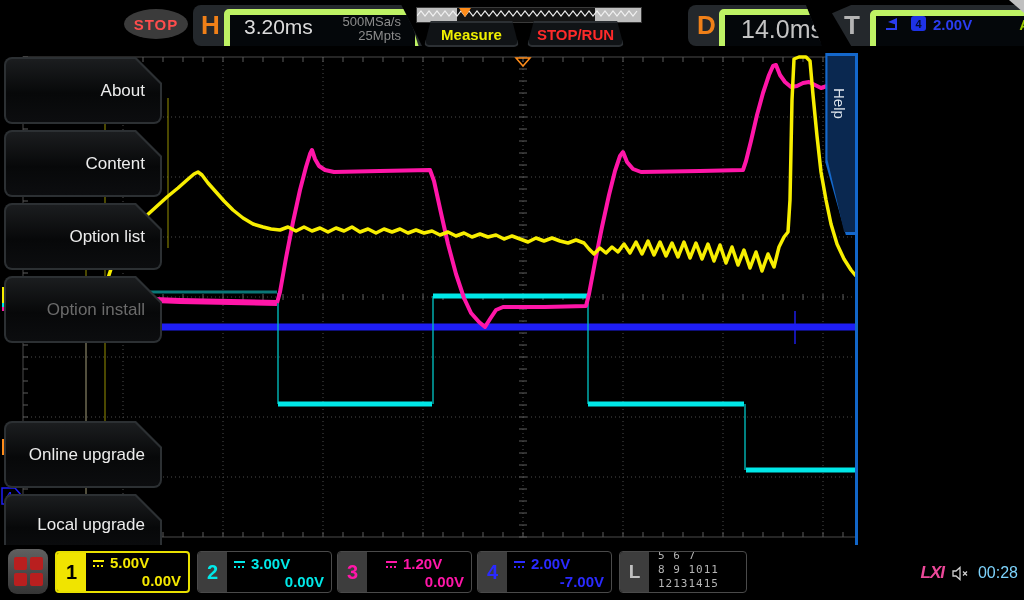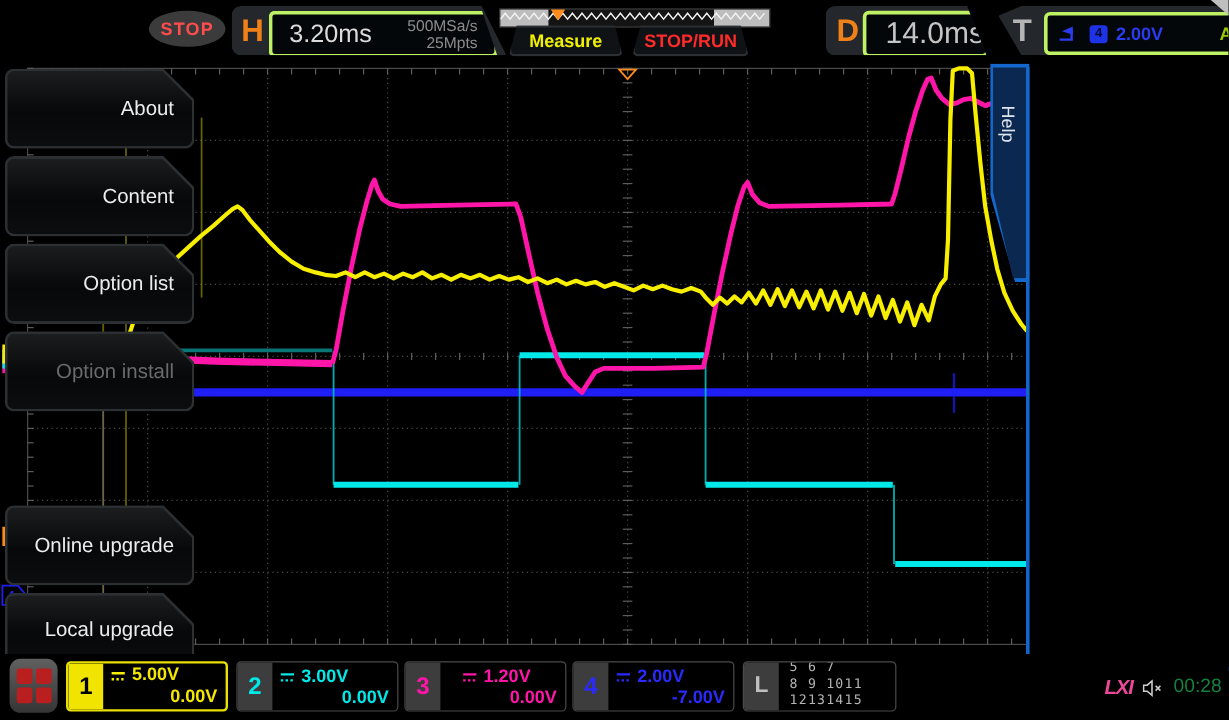--- a/index.html
+++ b/index.html
@@ -9,22 +9,22 @@
   #topbar{position:absolute;left:0;top:0;width:1024px;height:50px;background:#000;z-index:30;}
   #logo{position:absolute;left:10px;top:7px;font-family:"DejaVu Serif",serif;font-weight:bold;
         font-size:29px;color:#f7cf13;letter-spacing:1px;}
   #stop-pill{position:absolute;left:124px;top:9px;width:64px;height:30px;background:#3b3b3b;
         border-radius:50%;display:flex;align-items:center;justify-content:center;
         color:#ff4d4d;font-weight:bold;font-size:15px;letter-spacing:1px;}
   .panel{position:absolute;top:5px;height:41px;background:#24282c;}
   #h-panel{left:193px;width:229px;border-radius:8px 0 0 8px;clip-path:polygon(0 0,91% 0,100% 100%,0 100%);}
   .plabel{position:absolute;top:5px;font-size:26px;font-weight:bold;}
   .orange{color:#f08018;}
-  .innerbox{position:absolute;top:4px;height:33px;background:#04070a;border:3px solid #bef264;
-        border-radius:5px;display:flex;align-items:center;}
+  .innerbox{position:absolute;top:4px;height:33px;background:#04070a;border:6px solid #bef264;
+        border-radius:5px;display:flex;align-items:flex-start;}
   #h-inner{left:31px;width:185px;clip-path:polygon(0 0,93% 0,100% 100%,0 100%);}
   #h-value{font-size:21px;color:#dcdcdc;margin-left:14px;}
   #h-rates{margin-left:auto;text-align:right;padding-right:14px;font-size:13px;color:#8c8c8c;line-height:14px;}
   #hpos{position:absolute;left:416px;top:7px;width:224px;height:14px;background:#141414;border:1px solid #3a3a3a;}
   .hseg{position:absolute;top:0;height:100%;background:#bdbdbd;}
   #hseg-l{left:0;width:40px;} #hseg-r{left:178px;width:46px;}
   #hpos-zig{position:absolute;left:0;top:0;}
   #hpos-tri{position:absolute;left:42px;top:0;width:0;height:0;
         border-left:6px solid transparent;border-right:6px solid transparent;border-top:9px solid #ff8c1a;}
   .topbtn{position:absolute;top:21px;height:26px;background:#101316;border:2px solid #2c3034;border-radius:5px;
@@ -79,21 +79,21 @@
   #ch1 .chtab{background:#f0e400;color:#000;}
   #ch1 .chbody{color:#f5e800;}
   #ch2{left:197px;width:135px;} #ch2 .chtab{color:#00e8e8;} #ch2 .chbody{color:#00e8e8;}
   #ch3{left:337px;width:135px;} #ch3 .chtab{color:#ff16a8;} #ch3 .chbody{color:#ff16a8;margin-left:12px;}
   #ch4{left:477px;width:135px;} #ch4 .chtab{color:#2a2aff;} #ch4 .chbody{color:#2a2aff;}
   #la{left:619px;width:128px;} #la .chtab{color:#c0c0c0;font-size:19px;}
   #la .chbody{font-family:"DejaVu Sans Mono",monospace;font-size:11px;color:#b4b4b4;line-height:14px;
         letter-spacing:1px;padding-left:9px;}
   #foot-right{position:absolute;right:6px;top:18px;display:flex;align-items:center;gap:8px;}
   #lxi{font-style:italic;font-weight:bold;font-size:17px;color:#ec4899;letter-spacing:-1px;}
-  #clock{font-size:16px;color:#15803d;}
+  #clock{font-size:16px;color:#7dd3fc;}
 </style>
 </head>
 <body>
 
 <div id="app">
 
   <svg id="scope" width="1024" height="600" viewBox="0 0 1024 600">
       <g>
         <rect x="23" y="57" width="833" height="480" fill="none" stroke="#4a4a4a"></rect>
         <line x1="123" y1="57" x2="123" y2="537" stroke="#4a4a4a" stroke-dasharray="1 3"></line>

